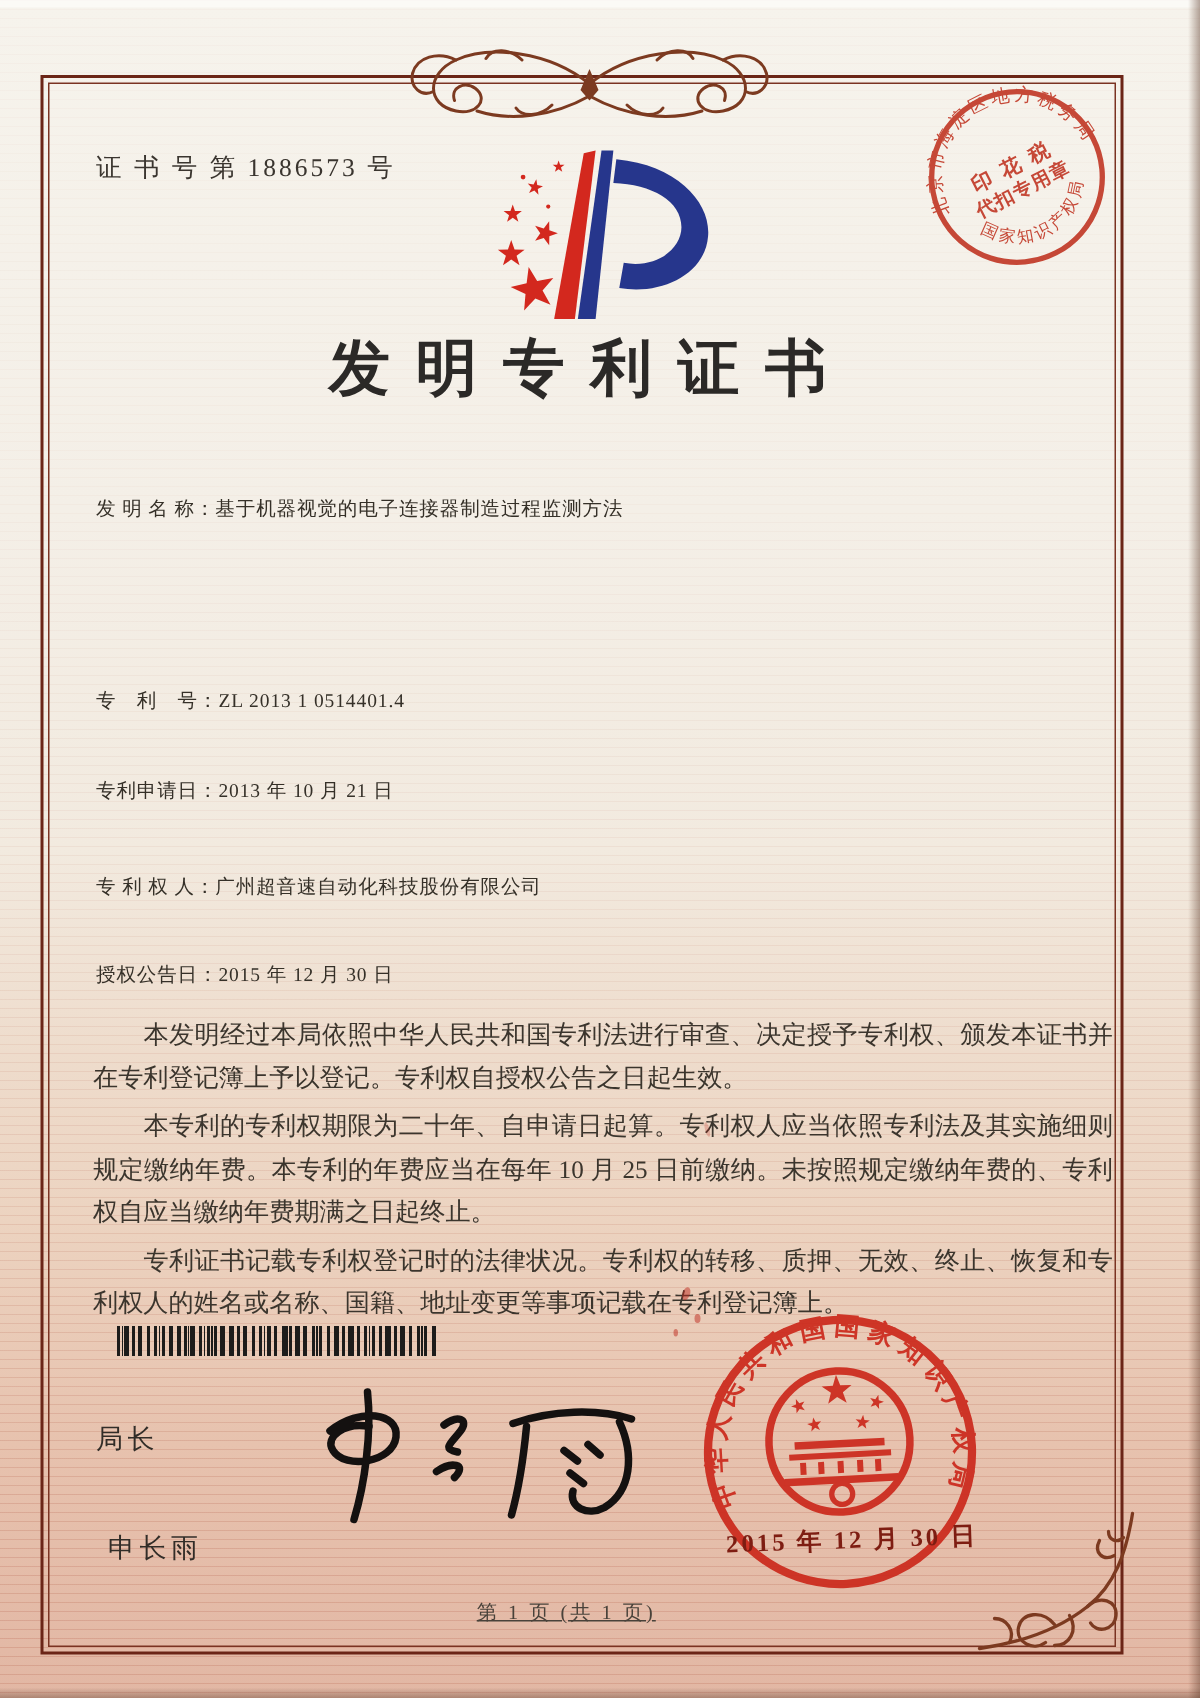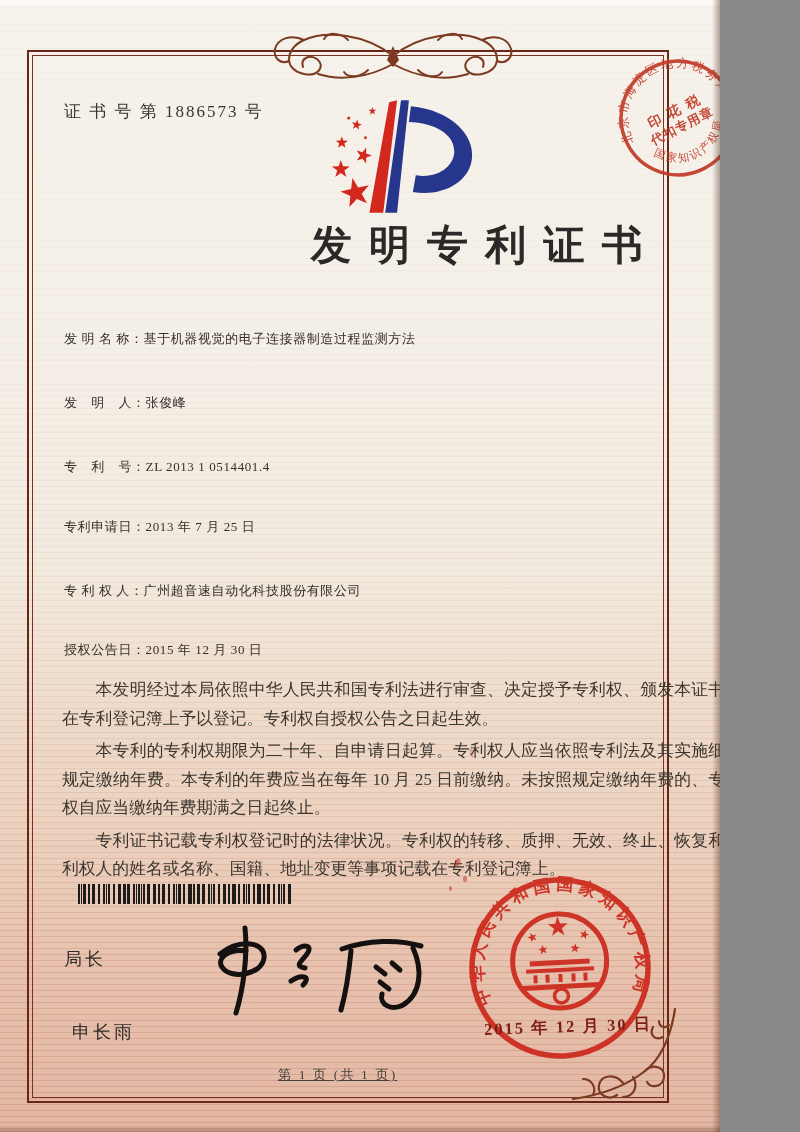--- a/index.html
+++ b/index.html
@@ -1,33 +1,33 @@
 <!DOCTYPE html>
 <html><head>
 <meta charset="utf-8">
 <style>
   html,body{margin:0;padding:0;background:#888;}
   #page{
-    position:relative;width:720px;height:1132px;overflow:hidden;
+    position:relative;width:800px;height:1132px;overflow:hidden;
     background:linear-gradient(180deg,#f6f3ec 0%,#f4efe7 30%,#f2eadf 50%,#eedcCC 62%,#ecd3c0 72%,#e7c2ae 85%,#e2b7a4 100%);
     font-family:"Liberation Serif", serif;color:#2e2a26;
   }
   
   .wave-texture{
     position:absolute;inset:0;z-index:1;pointer-events:none;
     background:repeating-linear-gradient(180deg, rgba(187,108,88,0.30) 0 1px, rgba(255,255,255,0) 1px 6px);
     -webkit-mask-image:linear-gradient(180deg, rgba(0,0,0,0.10) 0%, rgba(0,0,0,0.12) 30%, rgba(0,0,0,0.30) 55%, rgba(0,0,0,0.55) 72%, rgba(0,0,0,0.85) 88%, rgba(0,0,0,0.95) 100%);
     mask-image:linear-gradient(180deg, rgba(0,0,0,0.10) 0%, rgba(0,0,0,0.12) 30%, rgba(0,0,0,0.30) 55%, rgba(0,0,0,0.55) 72%, rgba(0,0,0,0.85) 88%, rgba(0,0,0,0.95) 100%);
   }
   .frame-outer{position:absolute;left:27px;right:51px;top:50px;bottom:29px;border:2.5px solid #6b2517;z-index:2;}
   .frame-inner{position:absolute;inset:3px;border:1px solid #7a3322;}
   .cert-no{position:absolute;left:64px;top:100px;font-size:17px;letter-spacing:2px;color:#3a352f;z-index:3;}
   .logo{position:absolute;left:328px;top:94px;width:148px;height:124px;z-index:3;}
   .tax-stamp{position:absolute;left:612px;top:52px;width:132px;height:132px;z-index:4;transform:rotate(-27deg);opacity:0.92;}
-  .title{position:absolute;left:30px;right:60px;top:218px;text-align:right;font-size:41px;font-weight:600;letter-spacing:0.42em;padding-left:0.42em;color:#2b2927;z-index:3;}
+  .title{position:absolute;left:30px;right:60px;top:218px;text-align:center;font-size:41px;font-weight:600;letter-spacing:0.42em;padding-left:0.42em;color:#2b2927;z-index:3;}
   .field-row{position:absolute;left:64px;right:40px;font-size:13px;letter-spacing:0.6px;color:#353028;z-index:3;}
   .f0{top:330px;} .f1{top:394px;} .f2{top:458px;} .f3{top:518px;} .f4{top:582px;} .f5{top:641px;}
   .paras{position:absolute;left:58px;width:688px;top:672px;z-index:3;font-size:16.8px;line-height:1.7;color:#3b352d;text-align:justify;}
   .paras p{margin:4px;text-indent:2em;}
   .barcode{
     position:absolute;left:78px;top:884px;width:214px;height:20px;z-index:3;
     background-image:
       repeating-linear-gradient(90deg,#1d1c1b 0 2px,rgba(0,0,0,0) 2px 5px),
       repeating-linear-gradient(90deg,#1d1c1b 0 1px,rgba(0,0,0,0) 1px 7px),
       repeating-linear-gradient(90deg,rgba(0,0,0,0) 0 3px,#1d1c1b 3px 4px,rgba(0,0,0,0) 4px 11px);
@@ -121,23 +121,22 @@
     <text x="65" y="62" font-size="13.5" font-weight="bold" fill="#c23a28" text-anchor="middle" letter-spacing="2" font-family="Liberation Serif, serif">印 花 税</text>
     <text x="65" y="78" font-size="12.5" font-weight="bold" fill="#c23a28" text-anchor="middle" letter-spacing="1" font-family="Liberation Serif, serif">代扣专用章</text>
     <text font-size="11" fill="#c23a28" letter-spacing="2" font-family="Liberation Serif, serif">
       <textPath href="#taxBot" startOffset="50%" text-anchor="middle">国家知识产权局</textPath>
     </text>
   </svg>
 
   <div class="title">发明专利证书</div>
 
   <div class="field-row f0"><span>发 明 名 称：</span><span>基于机器视觉的电子连接器制造过程监测方法</span></div>
-  <div class="field-row f1"><span>发　明　人：</span><span>张俊峰</span></div>
   <div class="field-row f2"><span>专　利　号：</span><span>ZL 2013 1 0514401.4</span></div>
-  <div class="field-row f3"><span>专利申请日：</span><span>2013 年 7 月 25 日</span></div>
+  <div class="field-row f3"><span>专利申请日：</span><span>2013 年 10 月 21 日</span></div>
   <div class="field-row f4"><span>专 利 权 人：</span><span>广州超音速自动化科技股份有限公司</span></div>
   <div class="field-row f5"><span>授权公告日：</span><span>2015 年 12 月 30 日</span></div>
 
   <div class="paras">
     <p>本发明经过本局依照中华人民共和国专利法进行审查、决定授予专利权、颁发本证书并在专利登记簿上予以登记。专利权自授权公告之日起生效。</p>
     <p>本专利的专利权期限为二十年、自申请日起算。专利权人应当依照专利法及其实施细则规定缴纳年费。本专利的年费应当在每年 10 月 25 日前缴纳。未按照规定缴纳年费的、专利权自应当缴纳年费期满之日起终止。</p>
     <p>专利证书记载专利权登记时的法律状况。专利权的转移、质押、无效、终止、恢复和专利权人的姓名或名称、国籍、地址变更等事项记载在专利登记簿上。</p>
   </div>
 
   <div class="barcode"></div>

